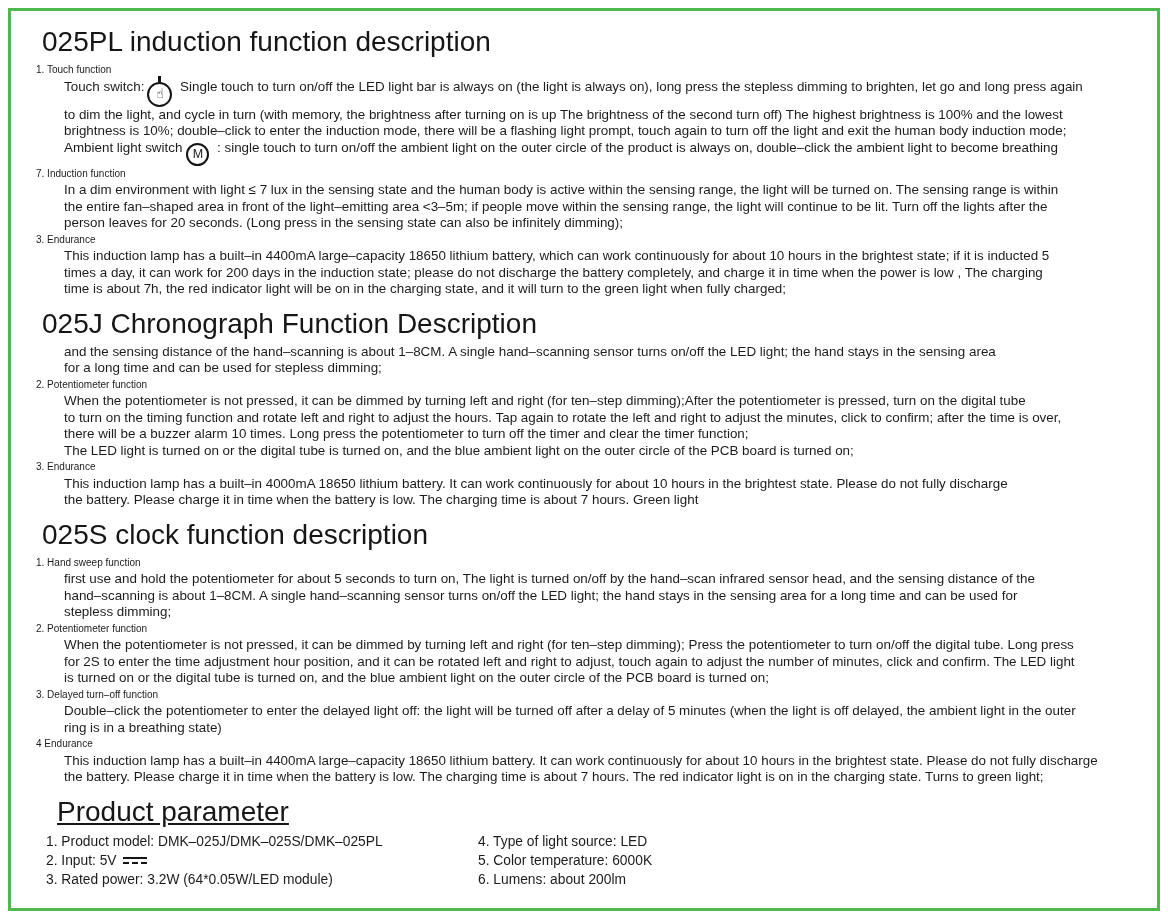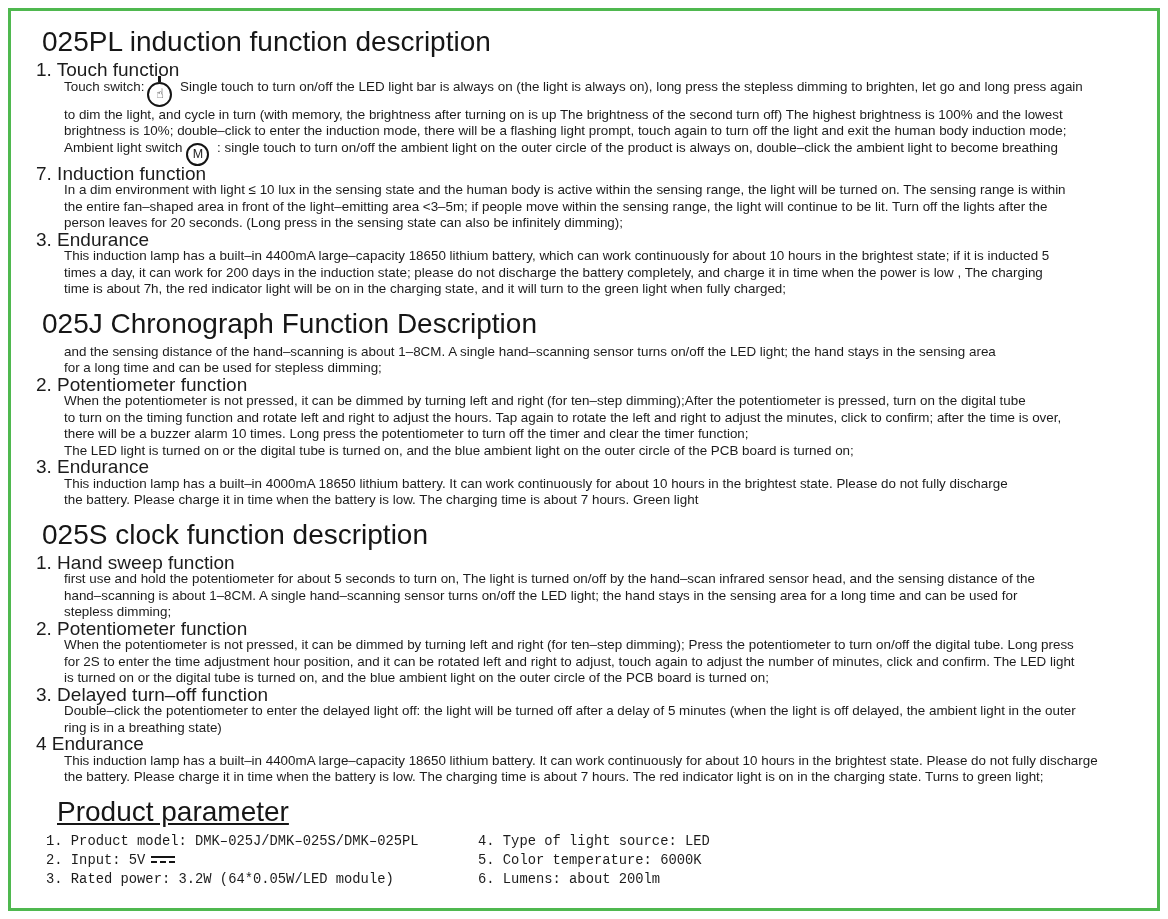--- a/index.html
+++ b/index.html
@@ -12,38 +12,38 @@
     position:absolute;inset:8px;border:3px solid #4fb84f;background:#ffffff;
     box-sizing:border-box;
   }
   .content{padding:13px 4px 0 25px;}
   .section{margin-bottom:2px;}
   .section-title{
     font-size:28px;line-height:32px;margin:10px 0 4px 6px;
     font-weight:400;color:#161616;letter-spacing:0;
   }
   .section:first-child .section-title{margin-top:2px;}
-  .item-label{font-size:19px;line-height:16.5px;}
+  .item-label{font-size:10px;line-height:16.5px;}
   .item-body{margin-left:28px;}
   .line{font-size:13.4px;line-height:16.5px;}
   .touch-icon{
     display:inline-block;width:21px;height:21px;border:2px solid #141414;border-radius:50%;
     text-align:center;vertical-align:-7px;position:relative;margin:2px 4px 0 3px;
     line-height:20px;font-size:13px;box-sizing:content-box;
   }
   .touch-icon::before{
     content:"";position:absolute;top:-8px;left:9px;width:3px;height:6px;background:#141414;
   }
   .m-icon{
     display:inline-block;width:19px;height:19px;border:2px solid #141414;border-radius:50%;
     text-align:center;vertical-align:-6px;margin:0 4px;line-height:19px;font-size:12.5px;
     box-sizing:content-box;
   }
   .product .section-title{margin-left:21px;text-decoration:underline;}
-  .product-cols{display:flex;margin-left:10px;font-family:Liberation Mono, monospace;}
+  .product-cols{display:flex;margin-left:10px;}
   .product-col-left{width:408px;flex:0 0 auto;}
   .product-col-right{flex:0 0 auto;margin-left:24px;}
   .product-line{font-size:13.8px;line-height:19px;}
   .dc-icon{
     display:inline-block;width:24px;height:10px;position:relative;margin-left:6px;vertical-align:-1px;
   }
   .dc-icon::before{
     content:"";position:absolute;top:1px;left:0;right:0;border-top:2px solid #141414;
   }
   .dc-icon::after{
@@ -65,21 +65,21 @@
           <div class="line"><span>Touch switch:</span><span class="touch-icon"><span>☝</span></span><span> Single touch to turn on/off the LED light bar is always on (the light is always on), long press the stepless dimming to brighten, let go and long press again</span></div>
           <div class="line">to dim the light, and cycle in turn (with memory, the brightness after turning on is up The brightness of the second turn off) The highest brightness is 100% and the lowest</div>
           <div class="line">brightness is 10%; double–click to enter the induction mode, there will be a flashing light prompt, touch again to turn off the light and exit the human body induction mode;</div>
           <div class="line"><span>Ambient light switch</span><span class="m-icon">M</span><span> : single touch to turn on/off the ambient light on the outer circle of the product is always on, double–click the ambient light to become breathing</span></div>
         </div>
       </div>
 
       <div class="item">
         <div class="item-label">7. Induction function</div>
         <div class="item-body">
-          <div class="line">In a dim environment with light ≤ 10 lux in the sensing state and the human body is active within the sensing range, the light will be turned on. The sensing range is within</div>
+          <div class="line">In a dim environment with light ≤ 7 lux in the sensing state and the human body is active within the sensing range, the light will be turned on. The sensing range is within</div>
           <div class="line">the entire fan–shaped area in front of the light–emitting area &lt;3–5m; if people move within the sensing range, the light will continue to be lit. Turn off the lights after the</div>
           <div class="line">person leaves for 20 seconds. (Long press in the sensing state can also be infinitely dimming);</div>
         </div>
       </div>
 
       <div class="item">
         <div class="item-label">3. Endurance</div>
         <div class="item-body">
           <div class="line">This induction lamp has a built–in 4400mA large–capacity 18650 lithium battery, which can work continuously for about 10 hours in the brightest state; if it is inducted 5</div>
           <div class="line">times a day, it can work for 200 days in the induction state; please do not discharge the battery completely, and charge it in time when the power is low , The charging</div>

